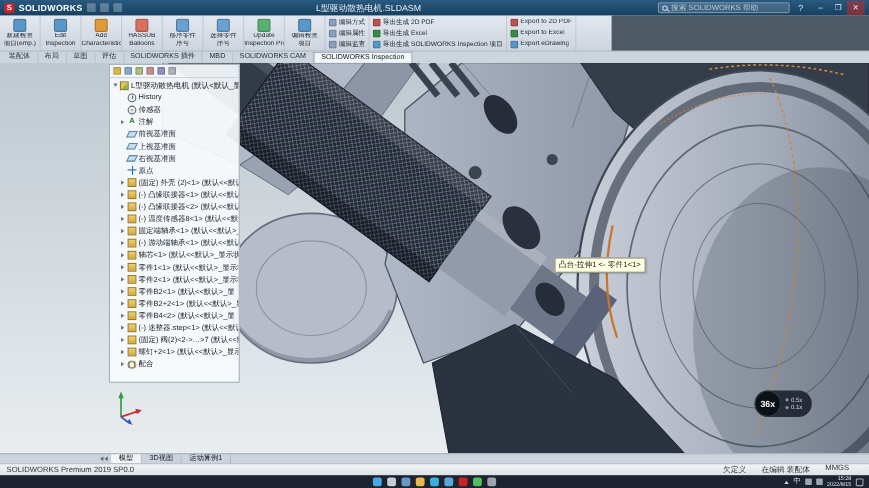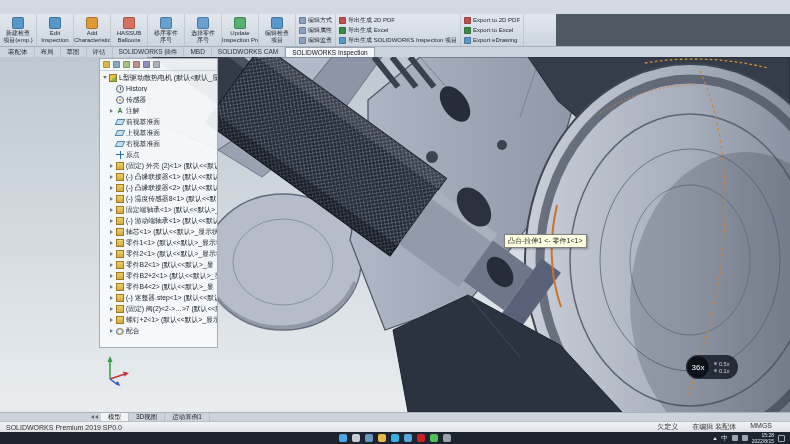--- a/index.html
+++ b/index.html
@@ -71,21 +71,21 @@
 .ic-origin::before{content:"";position:absolute;left:3.5px;top:0;width:1px;height:8px;background:#2a6ab0}
 .ic-origin::after{content:"";position:absolute;top:3.5px;left:0;height:1px;width:8px;background:#2a6ab0}
 .ic-mates::before{content:"";position:absolute;width:5px;height:5px;border:1px solid #3a72b8;border-radius:50%;left:0;top:1px}
 .ic-mates::after{content:"";position:absolute;width:5px;height:5px;border:1px solid #c89a2a;border-radius:50%;right:0;top:1px}
 
 
 .tooltip{position:absolute;left:504px;top:177px;background:#ffffe1;border:1px solid #808080;font-size:7px;padding:1px 3px;color:#222;white-space:nowrap;z-index:14;box-shadow:1px 1px 2px rgba(0,0,0,.3)}
 .triad{position:absolute;left:101px;top:294px;z-index:6}
 .hud{position:absolute;left:686px;top:298px;z-index:14;display:flex;align-items:center}
 .hud-pill{background:rgba(18,24,34,.82);border-radius:12px;height:24px;display:flex;align-items:center;padding-right:9px;gap:4px}
-.hud-zoom{width:24px;height:24px;border-radius:50%;background:#0c1118;border:1px solid #2e3a4a;color:#fff;font-size:8px;font-weight:normal;display:flex;align-items:center;justify-content:center;flex:none}
+.hud-zoom{width:24px;height:24px;border-radius:50%;background:#0c1118;border:1px solid #2e3a4a;color:#fff;font-size:8px;font-weight:bold;display:flex;align-items:center;justify-content:center;flex:none}
 .hud-lines{display:flex;flex-direction:column;justify-content:center;gap:1px}
 .hud-line{font-size:5.5px;color:#cfd6de;line-height:6px;display:flex;align-items:center;gap:2px}
 .hud-line::before{content:"";width:3px;height:3px;border-radius:50%;background:#8a94a0;flex:none}
 
 
 .bottom-tabs{position:absolute;top:412px;left:0;width:100%;height:9px;background:#ccd3da;border-top:1px solid #a8b2bc;display:flex;align-items:stretch;z-index:30}
 .bt-nav{display:flex;align-items:center;gap:1px;margin-left:88px;padding:0 3px}
 .bt-nav i{width:0;height:0;border-right:3px solid #5a6670;border-top:2.5px solid transparent;border-bottom:2.5px solid transparent}
 .btab{font-size:6.5px;padding:0 7px;line-height:8px;color:#223;border-right:1px solid #b4bcc6;white-space:nowrap}
 .btab.active{background:#f2f5f8;color:#000}
@@ -103,20 +103,38 @@
 .tic{width:6px;height:6px;background:#9aa6b2;border-radius:1px}
 .clock{display:flex;flex-direction:column;align-items:flex-end;justify-content:center;gap:1px}
 .clock span{font-size:5px;line-height:5px;color:#dfe6ee;white-space:nowrap}
 .notif{width:7px;height:7px;border:1px solid #9aa6b2;border-radius:1px}
 </style>
 </head>
 <body>
 
 <div class="app">
 
+  <div class="titlebar">
+    <span class="sw-mark">S</span>
+    <span class="sw-name">SOLIDWORKS</span>
+    <span class="qa-icon"></span>
+    <span class="qa-icon"></span>
+    <span class="qa-icon"></span>
+    <span class="doc-title">L型驱动散热电机.SLDASM</span>
+    <div class="search-box">
+      <span class="mag"></span>
+      <input placeholder="搜索 SOLIDWORKS 帮助" style="">
+    </div>
+    <span class="help-btn">?</span>
+    <div class="win-btns">
+      <span class="win-btn">–</span>
+      <span class="win-btn">❐</span>
+      <span class="win-btn close">✕</span>
+    </div>
+  </div>
 
   <div class="ribbon">
     <div class="ribbon-void"></div>
     <div class="big-btns">
 
         <div class="big-btn">
           <span class="bicon ic-new-inspection-project" style="background-color: rgb(88, 152, 200);"></span>
           <span class="l">新建检查</span>
           <span class="l">项目(emp.)</span>
         </div>

